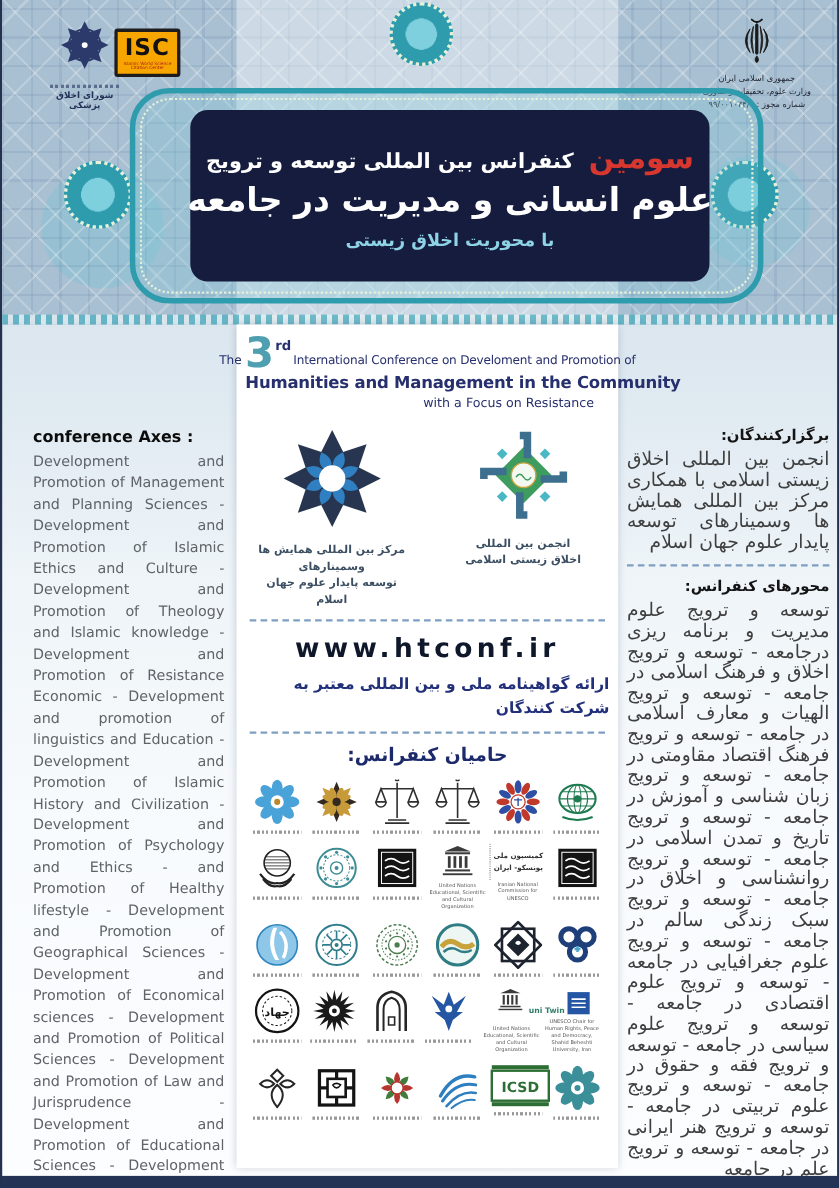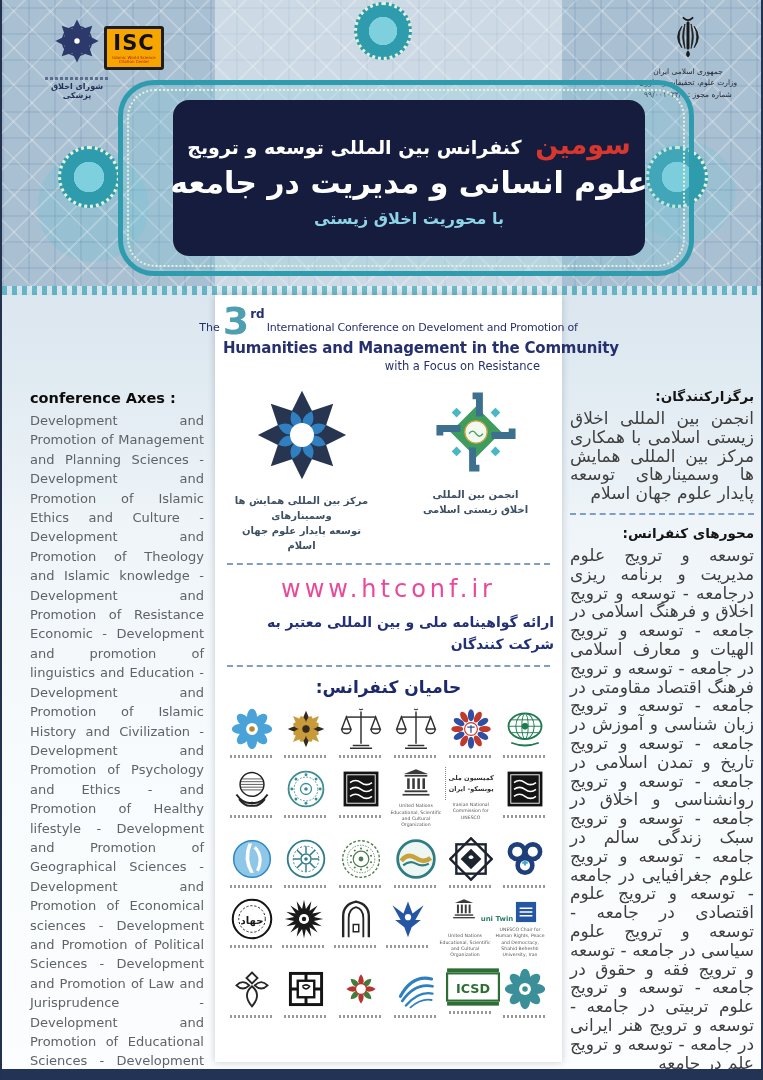--- a/index.html
+++ b/index.html
@@ -61,21 +61,21 @@
   .t1 .num{font-size:38px;font-weight:bold;color:#4e9fb0;line-height:.78;margin:0 1px 0 3px;}
   .t1 .suf{align-self:flex-start;font-size:12px;font-weight:bold;color:#27306e;}
   .t1 .rest{padding-bottom:3px;margin-left:2px;letter-spacing:-.2px;}
   .t2{text-align:center;font-size:15px;font-weight:bold;color:#27306e;margin-top:2px;letter-spacing:-.2px;white-space:nowrap;}
   .t3{text-align:right;font-size:11.5px;color:#27306e;padding-right:14px;margin-top:2px;}
   .orgs{display:flex;justify-content:center;gap:34px;margin-top:16px;}
   .org{text-align:center;width:140px;}
   .org .cap{direction:rtl;font-size:10px;font-weight:bold;color:#3c4f63;line-height:1.5;margin-top:8px;}
   .sep{border-top:2px dashed #7f9fc2;margin:10px 4px;}
   .city{direction:rtl;text-align:center;color:#c5292f;font-size:27px;font-weight:bold;margin-top:4px;}
-  .site{text-align:center;color:#ec4899;font-size:24px;font-weight:normal;letter-spacing:4px;margin-top:4px;}
+  .site{text-align:center;color:#0f172a;font-size:24px;font-weight:bold;letter-spacing:4px;margin-top:4px;}
   .cert{direction:rtl;text-align:right;color:#22307a;font-size:14px;font-weight:bold;line-height:1.6;margin-top:8px;}
   .sp-title{direction:rtl;text-align:center;color:#1c2a6b;font-size:17px;font-weight:bold;margin-top:4px;}
   .grid{margin-top:10px;padding:0 3px;}
   .sp-row{display:flex;justify-content:space-between;align-items:flex-start;margin-bottom:9px;}
   .sp-cell{width:51px;text-align:center;}
   .sp-cell.wide{width:116px;display:flex;flex-wrap:wrap;align-items:flex-end;justify-content:center;gap:2px;}
   .ic{width:44px;height:44px;display:block;margin:0 auto;}
   .sq{height:3px;width:44px;margin:4px auto 0;opacity:.7;
     background:repeating-linear-gradient(90deg,#6d6d6d 0 2px,transparent 2px 4px);}
   .tb-fa{direction:rtl;font-size:6.5px;font-weight:bold;color:#333;line-height:1.6;border-left:1px dotted #888;padding:6px 2px;}

